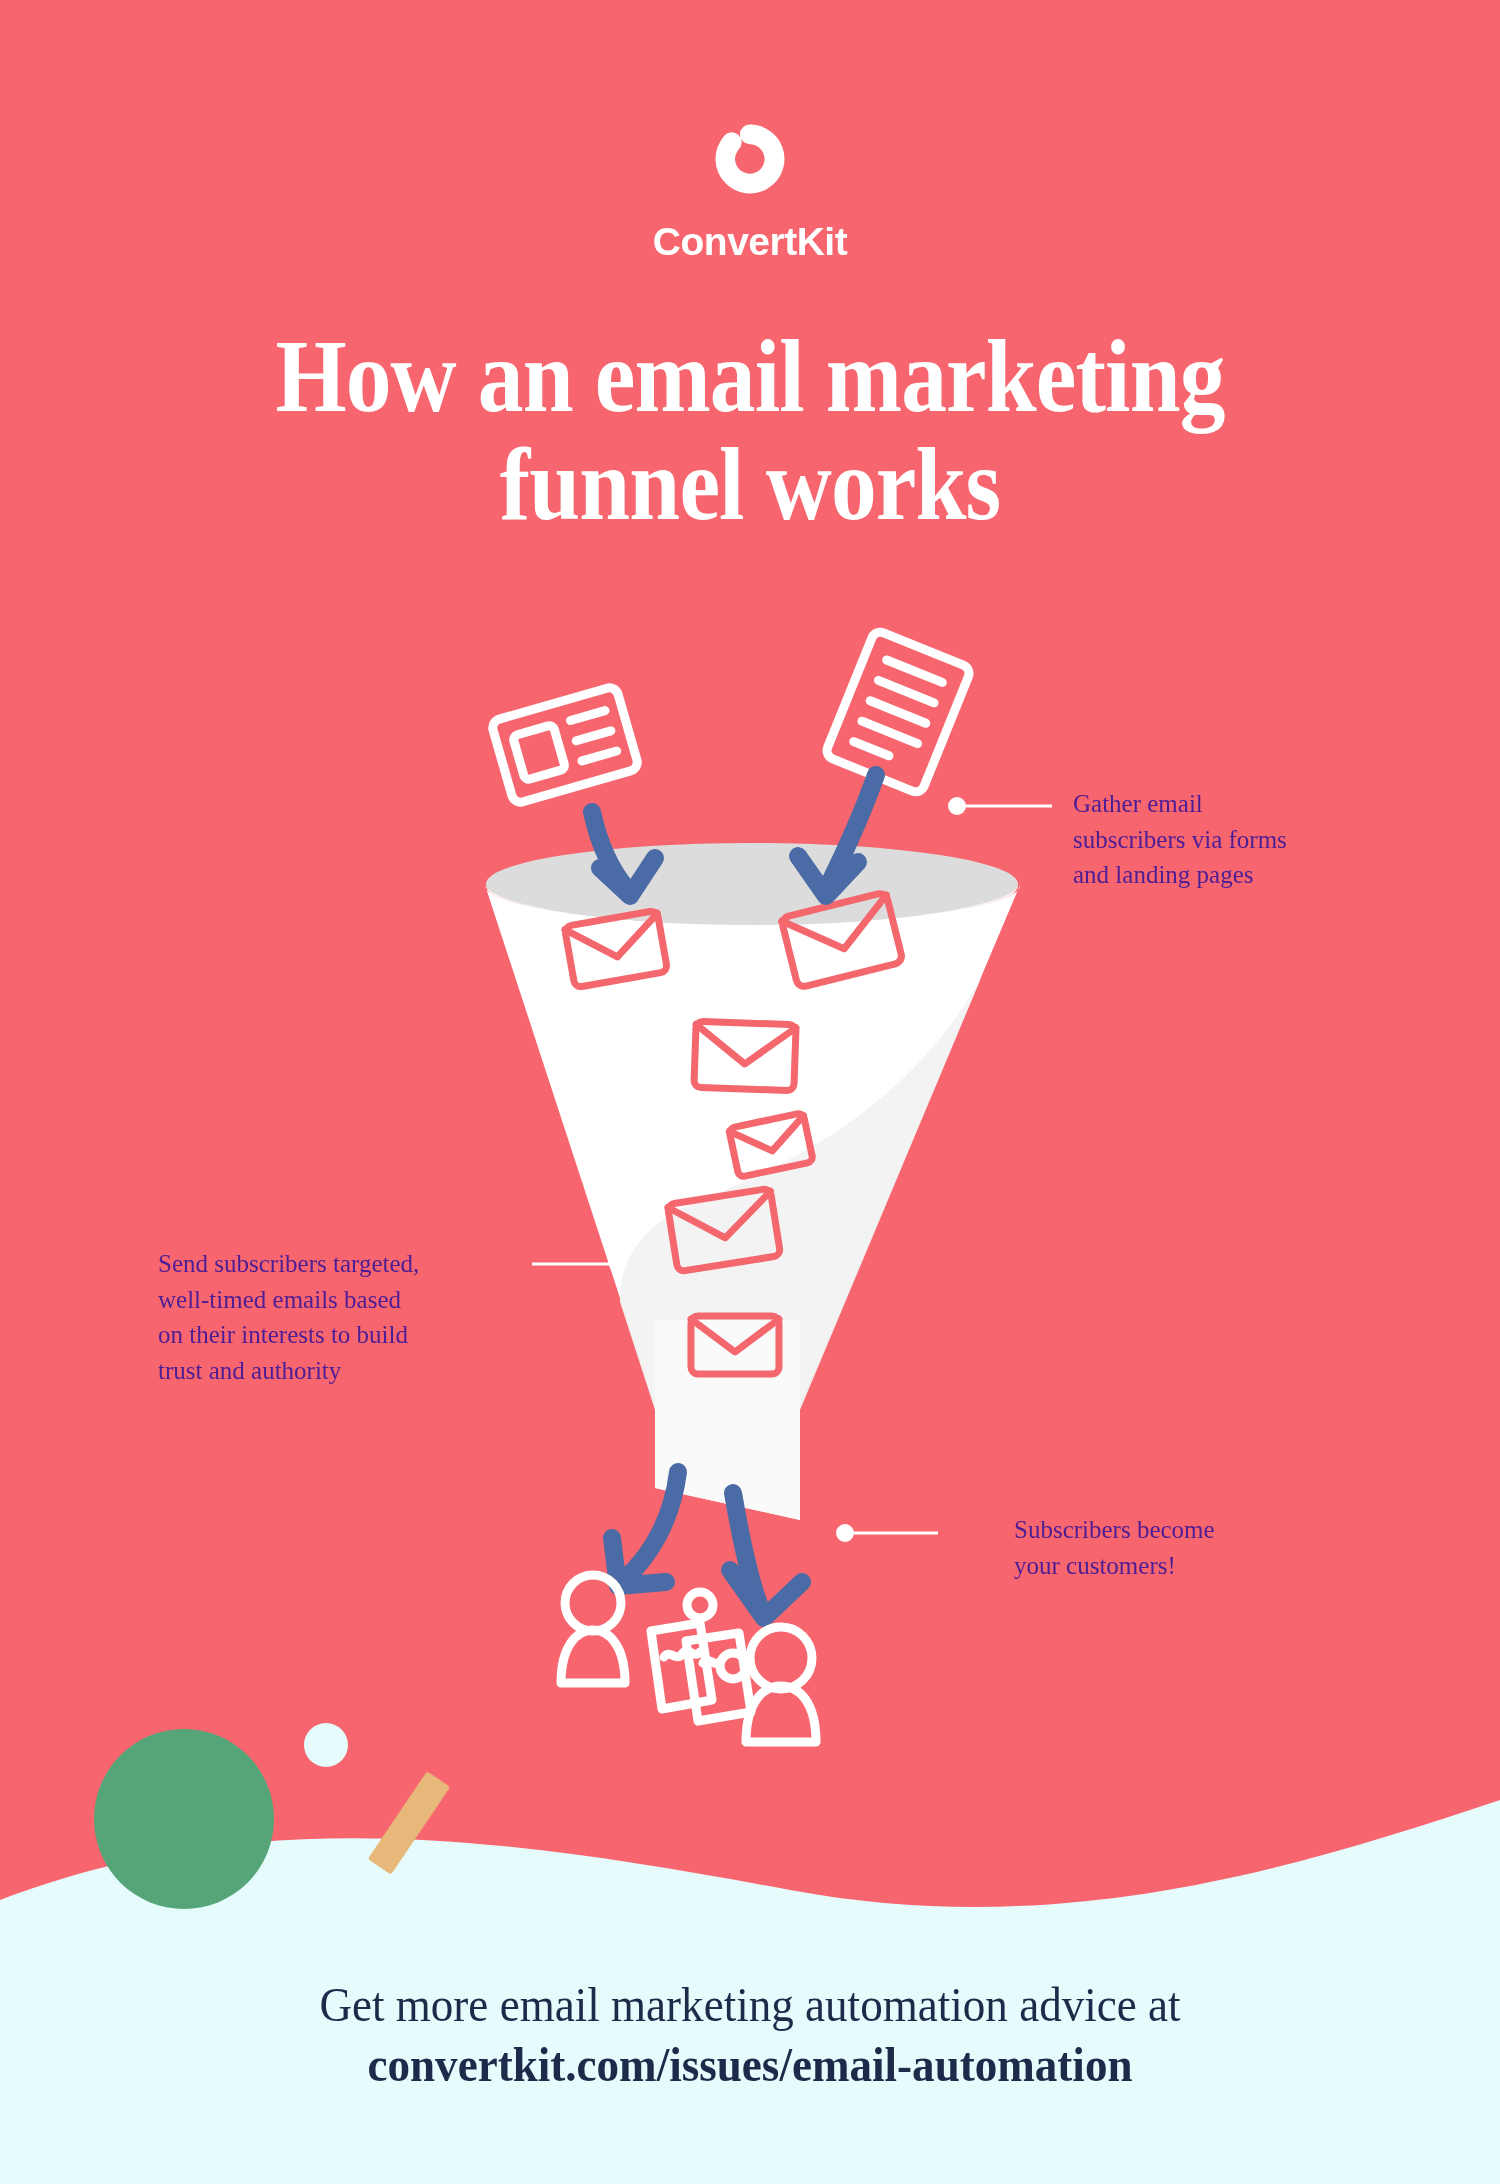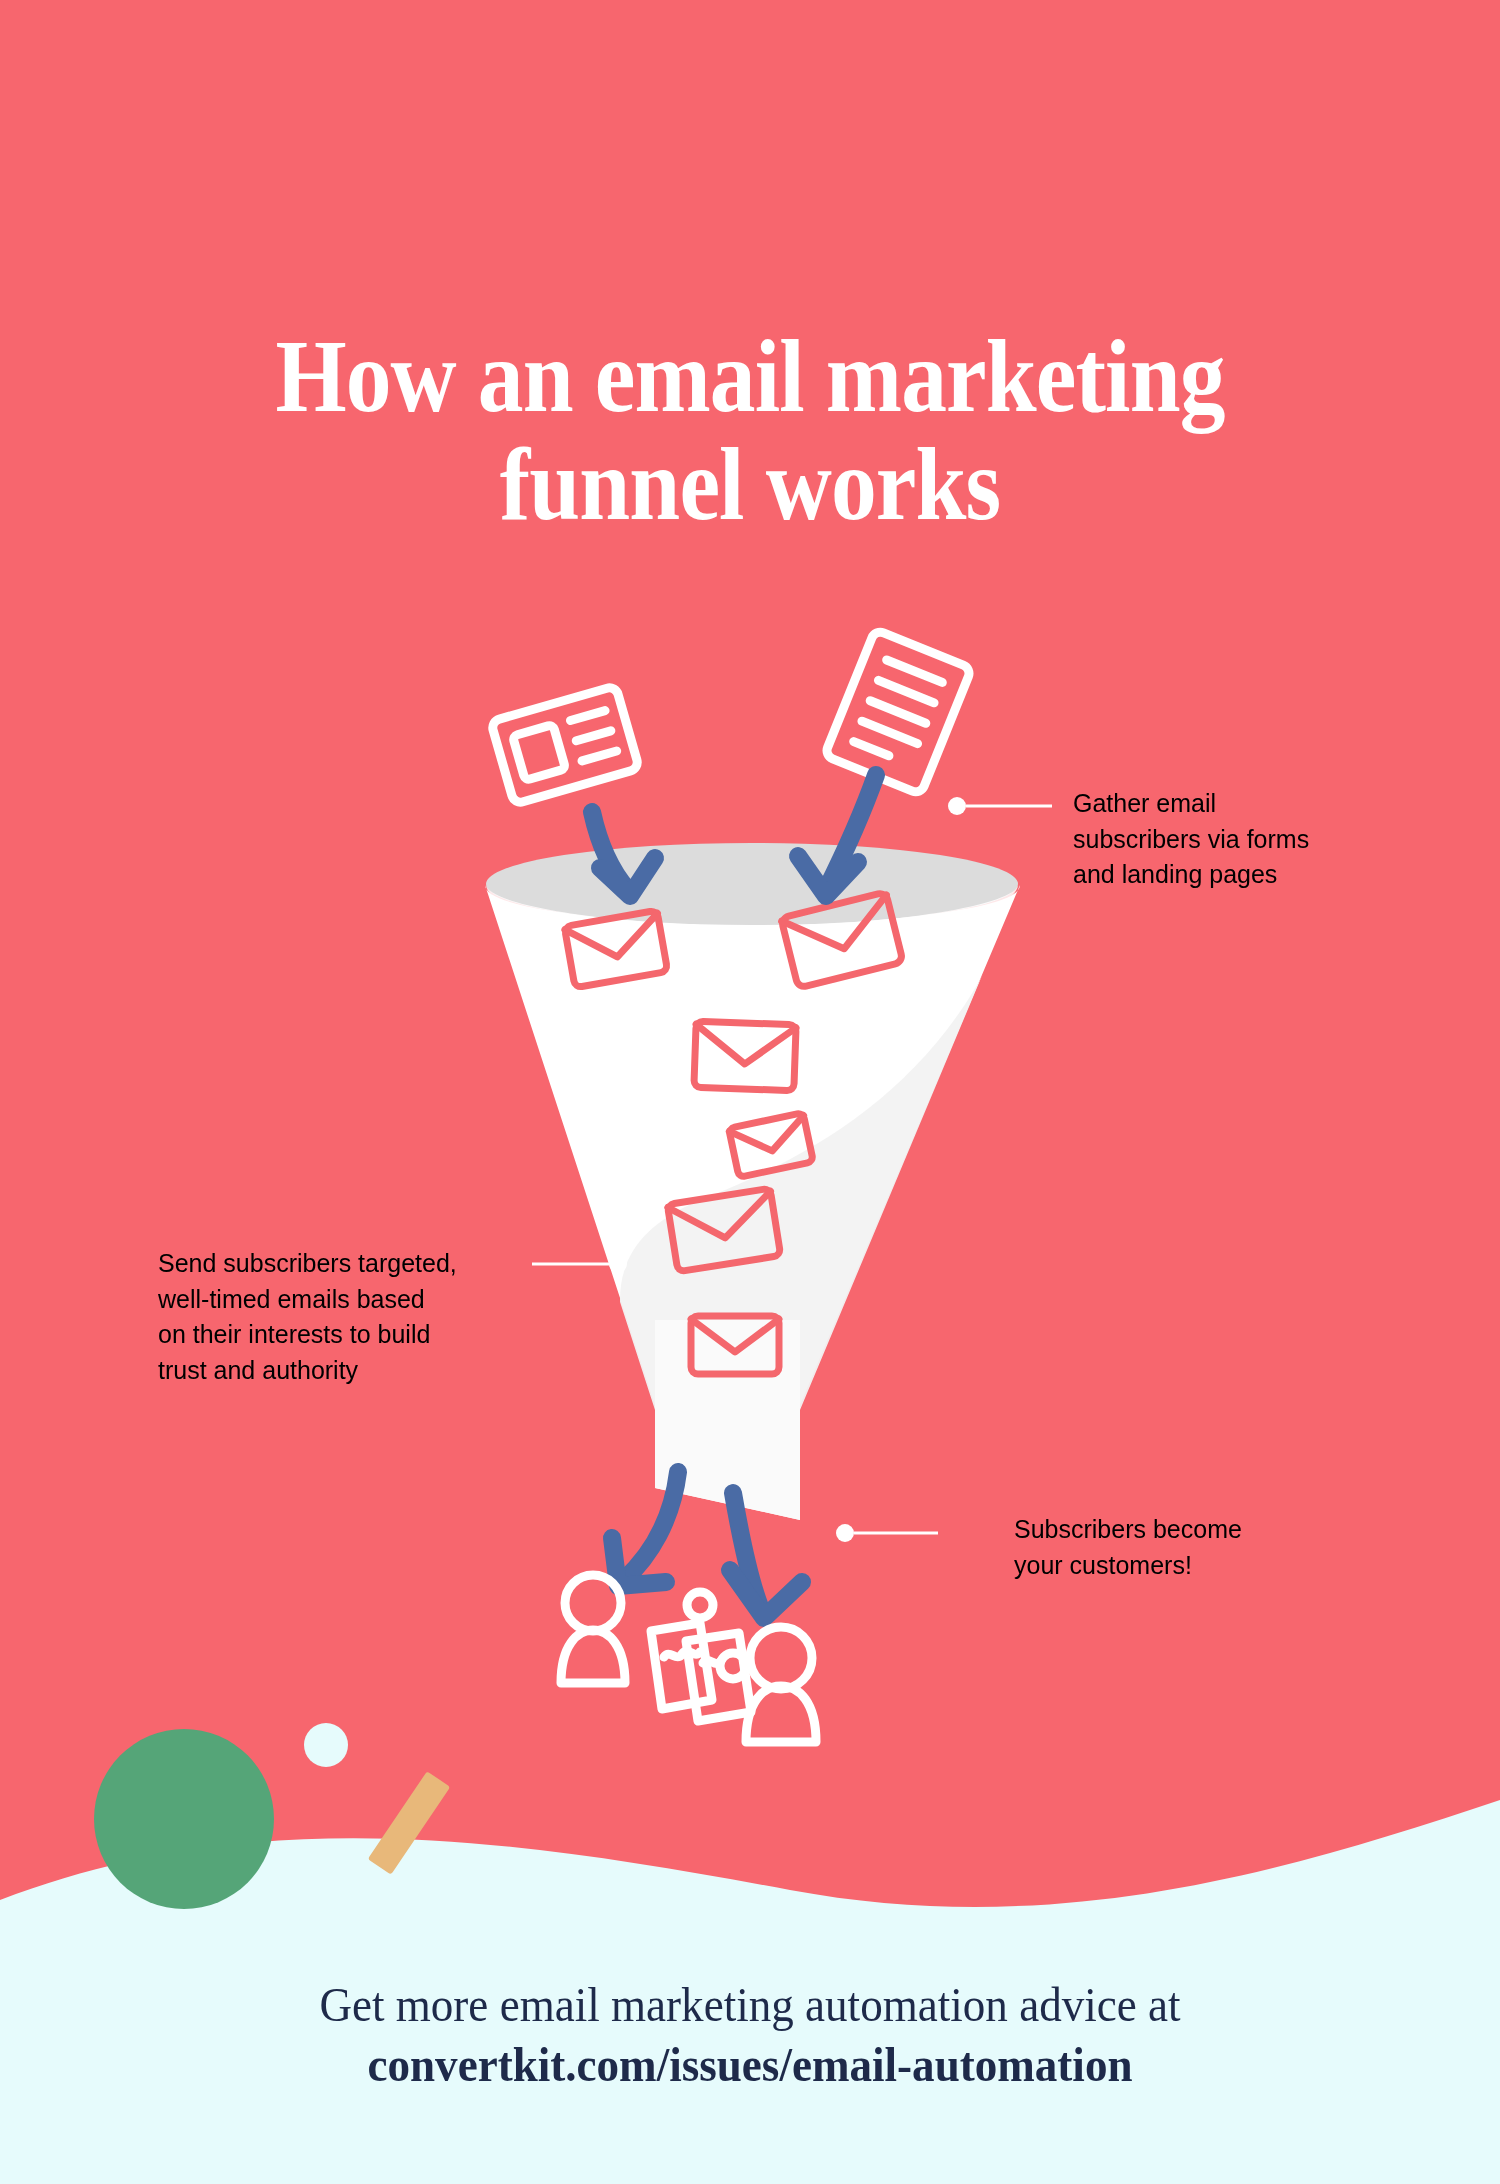--- a/index.html
+++ b/index.html
@@ -41,22 +41,22 @@
     letter-spacing:-1px;
   }
   #title .line { display:block; }
 
   
   #illus { position:absolute; top:0; left:0; width:1500px; height:2184px; }
 
   
   .callout {
     position:absolute;
-    font-family:Liberation Sans, sans-serif;
-    font-size:25px; line-height:1.42; color:#000000;
+    font-family:Liberation Serif, serif;
+    font-size:25px; line-height:1.42; color:#4c1d95;
     white-space:pre-line;
   }
   #callout-1 { top:786px; left:1073px; width:330px; text-align:left; }
   #callout-2 { top:1246px; left:158px; width:360px; text-align:left; }
   #callout-3 { top:1512px; left:1014px; width:300px; text-align:left; }
 
   
   #footer-text {
     position:absolute; top:1975px; left:0; width:1500px;
     text-align:center;
@@ -197,20 +197,27 @@
     <g>
       <line x1="532" y1="1264" x2="609" y2="1264" stroke="#FFFFFF" stroke-width="3"></line>
       <circle cx="618" cy="1264" r="9" fill="#FFFFFF"></circle>
     </g>
     <g>
       <circle cx="845" cy="1533" r="9" fill="#FFFFFF"></circle>
       <line x1="854" y1="1533" x2="938" y2="1533" stroke="#FFFFFF" stroke-width="3"></line>
     </g>
   </svg>
 
+  <div id="logo-block">
+    <svg id="logo-mark" viewBox="0 0 100 100">
+      <path d="M50 8 a42 42 0 1 1 -29.7 71.7 a42 42 0 0 1 -1.0 -58.6
+               a12 12 0 0 1 17.6 16.3 a18 18 0 1 0 12.7 -5.4 a12 12 0 0 1 0 -24 Z" fill="#FFFFFF"></path>
+    </svg>
+    <div id="logo-word">ConvertKit</div>
+  </div>
 
   <h1 id="title">
     <span class="line">How an email marketing</span>
     <span class="line">funnel works</span>
   </h1>
 
   <div class="callout" id="callout-1">Gather email
 subscribers via forms
 and landing pages</div>
 

